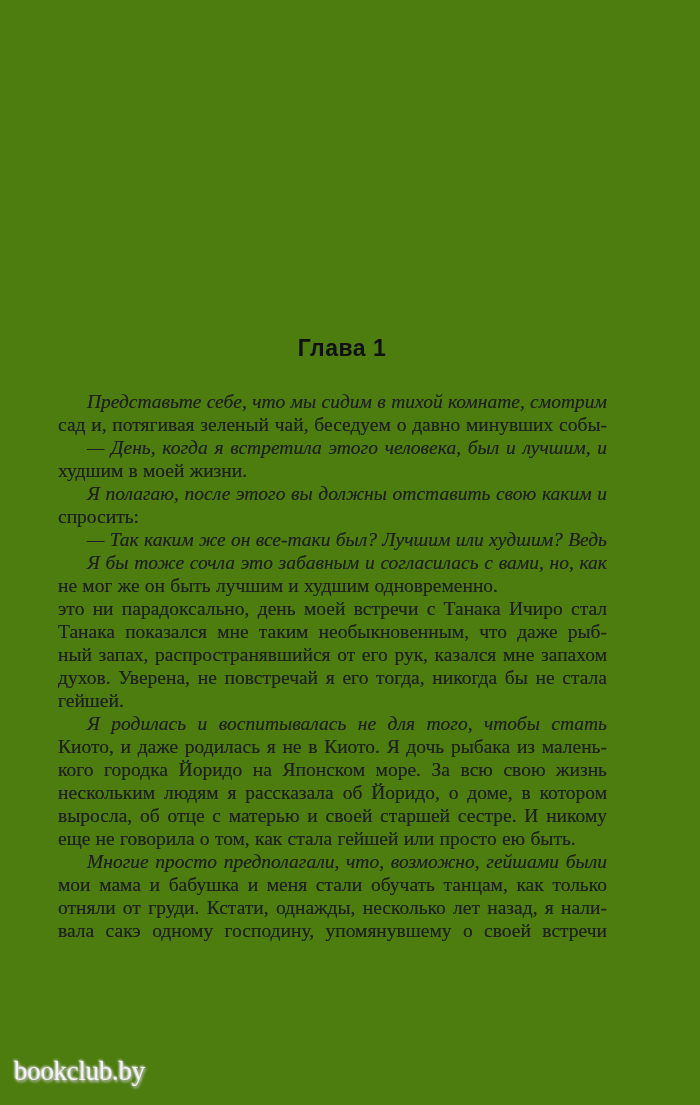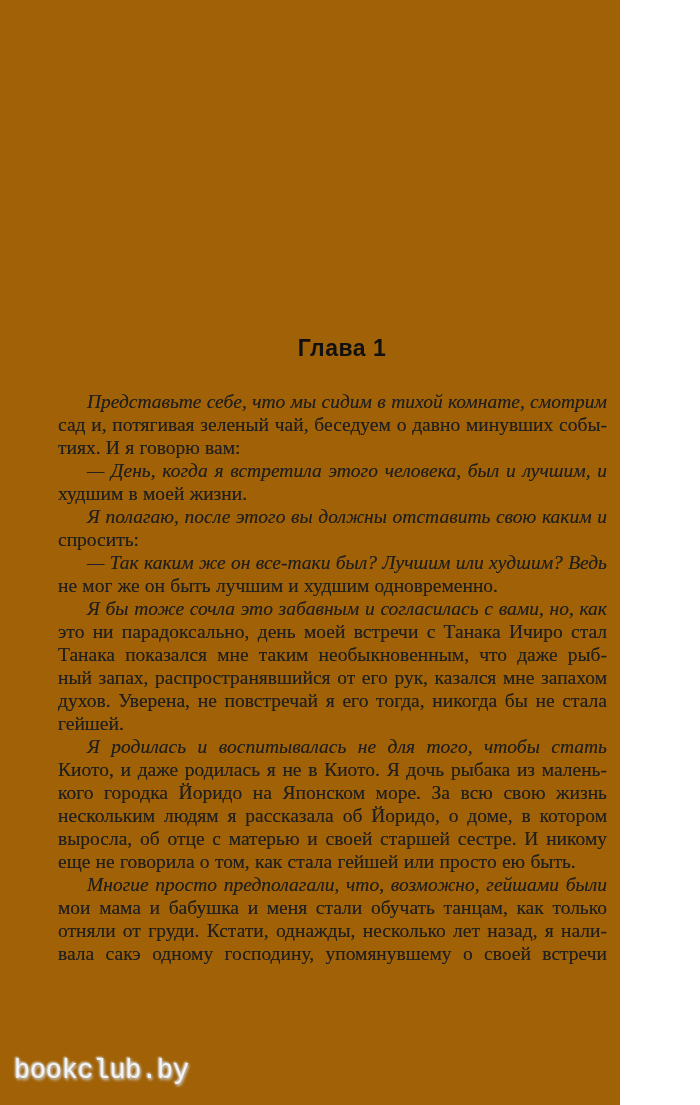--- a/index.html
+++ b/index.html
@@ -2,23 +2,23 @@
 <html><head>
 <meta charset="utf-8">
 <style>
   html, body {
     margin: 0;
     padding: 0;
     background: #ffffff;
   }
   .page {
     position: relative;
-    width: 620px;
+    width: 700px;
     height: 1105px;
-    background: #a16207;
+    background: #4d7c0f;
     overflow: hidden;
     font-family: "Liberation Serif", serif;
   }
   .chapter-title {
     position: absolute;
     top: 336px;
     left: 0;
     width: 700px;
     margin: 0;
     text-align: center;
@@ -51,47 +51,46 @@
     text-align-last: justify;
   }
   .line.first {
     padding-left: 29px;
     font-style: italic;
   }
   .watermark {
     position: absolute;
     top: 1056px;
     left: 14px;
-    font-family: Liberation Mono, monospace;
+    font-family: Liberation Serif, serif;
     font-size: 27px;
     letter-spacing: -0.3px;
     color: #f3f3f3;
     text-shadow:
       0 0 3px #c2c2c2,
       1px 2px 3px #cfcfcf,
       -1px -1px 2px #e2e2e2;
   }
 </style>
 </head>
 <body>
 
 <div class="page">
   <h1 class="chapter-title">Глава 1</h1>
 
   <div class="page-text">
       <div class="line first stretch">Представьте себе, что мы сидим в тихой комнате, смотрим в</div>
       <div class="line stretch">сад и, потягивая зеленый чай, беседуем о давно минувших собы-</div>
-      <div class="line">тиях. И я говорю вам:</div>
       <div class="line first stretch">— День, когда я встретила этого человека, был и лучшим, и</div>
       <div class="line">худшим в моей жизни.</div>
       <div class="line first stretch">Я полагаю, после этого вы должны отставить свою каким и</div>
       <div class="line">спросить:</div>
       <div class="line first stretch">— Так каким же он все-таки был? Лучшим или худшим? Ведь</div>
+      <div class="line first stretch">Я бы тоже сочла это забавным и согласилась с вами, но, как</div>
       <div class="line">не мог же он быть лучшим и худшим одновременно.</div>
-      <div class="line first stretch">Я бы тоже сочла это забавным и согласилась с вами, но, как</div>
       <div class="line stretch">это ни парадоксально, день моей встречи с Танака Ичиро стал</div>
       <div class="line stretch">Танака показался мне таким необыкновенным, что даже рыб-</div>
       <div class="line stretch">ный запах, распространявшийся от его рук, казался мне запахом</div>
       <div class="line stretch">духов. Уверена, не повстречай я его тогда, никогда бы не стала</div>
       <div class="line">гейшей.</div>
       <div class="line first stretch">Я родилась и воспитывалась не для того, чтобы стать гейшей</div>
       <div class="line stretch">Киото, и даже родилась я не в Киото. Я дочь рыбака из малень-</div>
       <div class="line stretch">кого городка Йоридо на Японском море. За всю свою жизнь лишь</div>
       <div class="line stretch">нескольким людям я рассказала об Йоридо, о доме, в котором</div>
       <div class="line stretch">выросла, об отце с матерью и своей старшей сестре. И никому</div>

